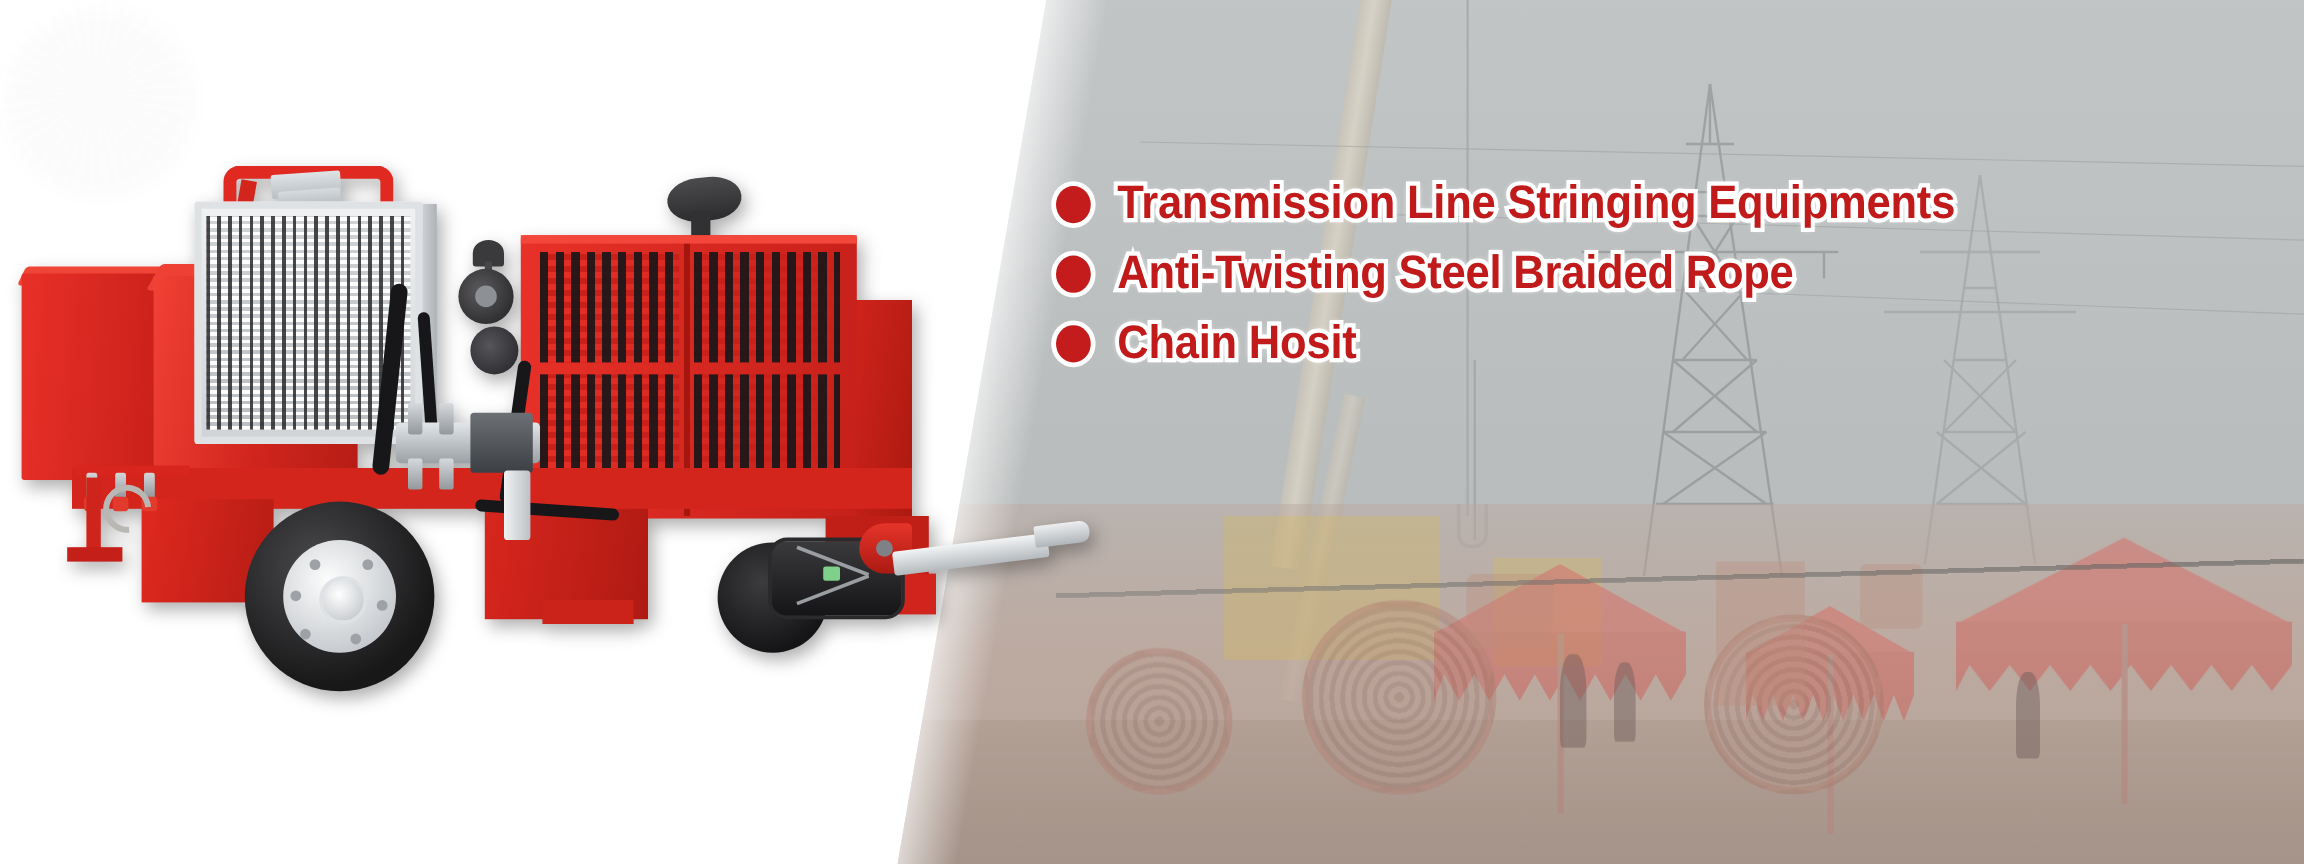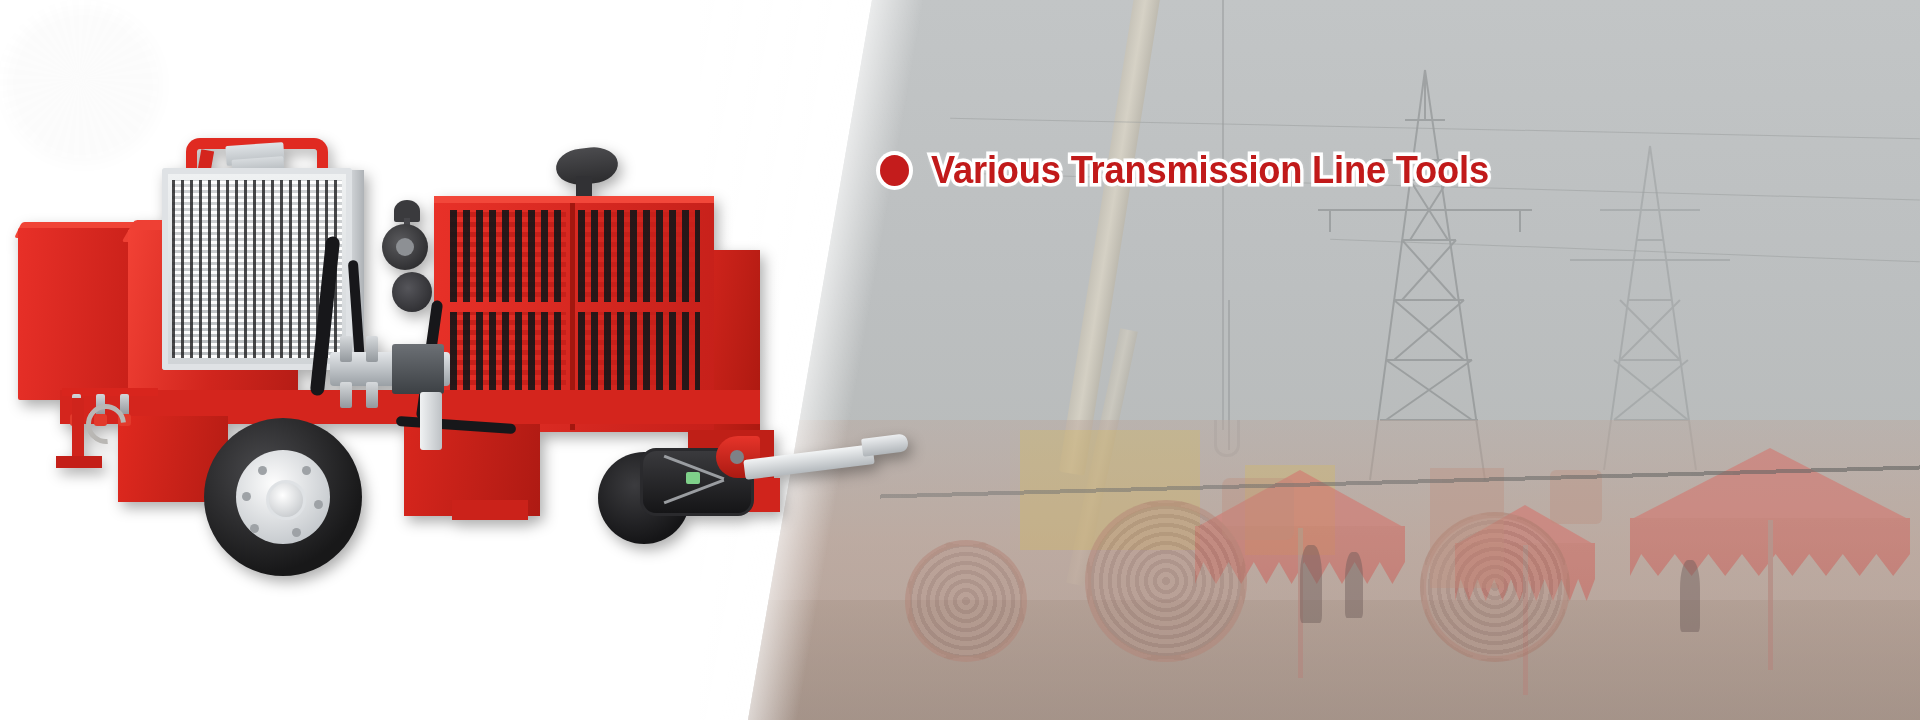--- a/index.html
+++ b/index.html
@@ -425,19 +425,27 @@
     <div class="mach jack"></div>
     <div class="mach jack-f"></div>
     <div class="mach hook"></div>
   </div>
 
   <div class="content">
 
     <div class="bullets">
       <div class="bullet-row">
         <span class="dot"></span>
-        <span class="b-text">Various Transmission Line Tools</span>
+        <span class="b-text">Transmission Line Stringing Equipments</span>
+      </div>
+      <div class="bullet-row">
+        <span class="dot"></span>
+        <span class="b-text">Anti-Twisting Steel Braided Rope</span>
+      </div>
+      <div class="bullet-row">
+        <span class="dot"></span>
+        <span class="b-text">Chain Hosit</span>
       </div>
     </div>
 
 
   </div>
 </div>
 
 </body></html>

